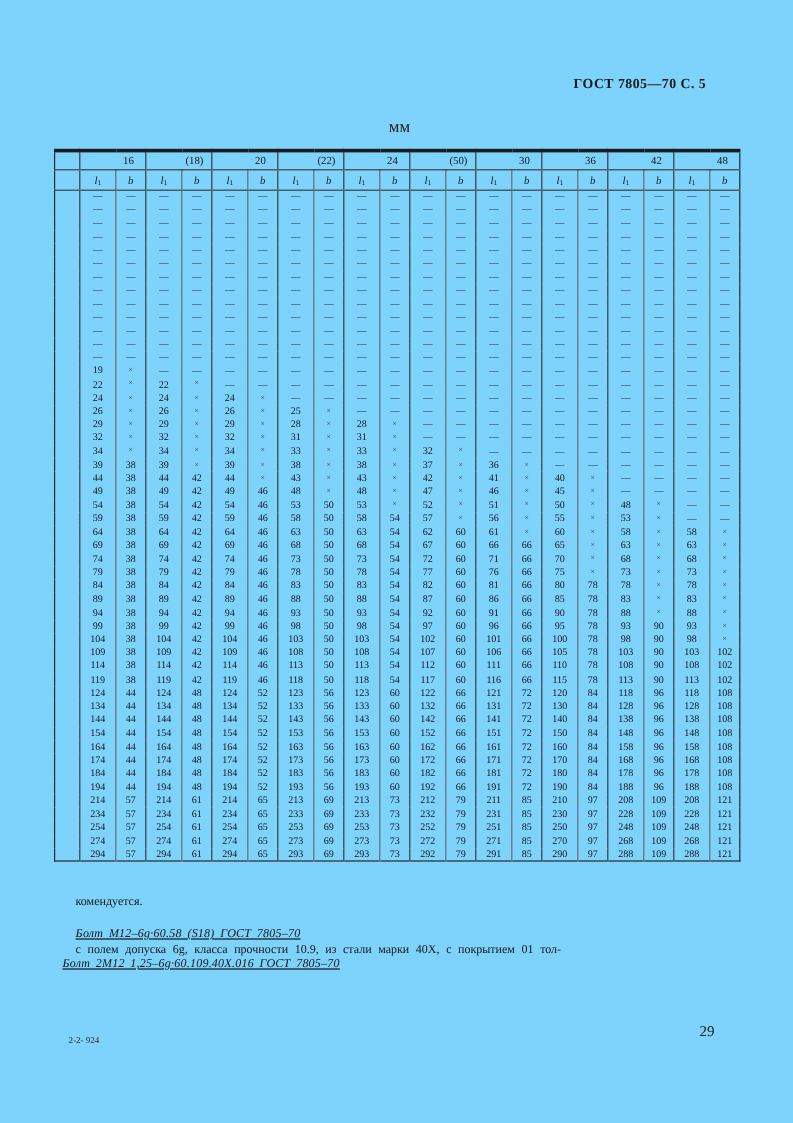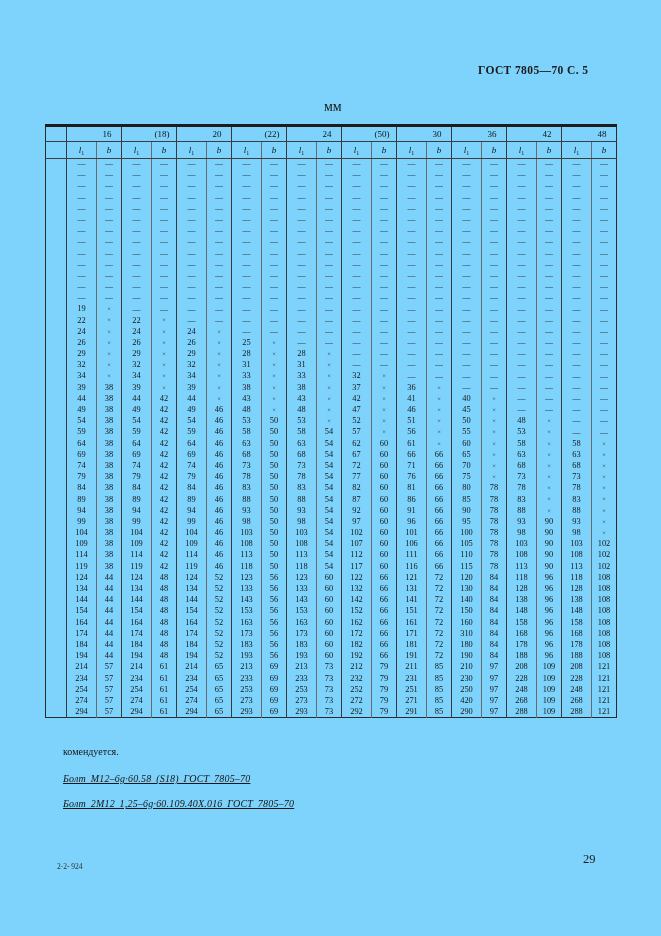--- a/index.html
+++ b/index.html
@@ -1098,21 +1098,21 @@
           <td class="gs num">174</td>
           <td class="num">52</td>
           <td class="gs num">173</td>
           <td class="num">56</td>
           <td class="gs num">173</td>
           <td class="num">60</td>
           <td class="gs num">172</td>
           <td class="num">66</td>
           <td class="gs num">171</td>
           <td class="num">72</td>
-          <td class="gs num">310</td>
+          <td class="gs num">170</td>
           <td class="num">84</td>
           <td class="gs num">168</td>
           <td class="num">96</td>
           <td class="gs num">168</td>
           <td class="num">108</td>
         </tr>
         <tr>
           <td class="strip"></td>
           <td class="gs num">184</td>
           <td class="num">44</td>
@@ -1236,21 +1236,21 @@
           <td class="gs num">274</td>
           <td class="num">65</td>
           <td class="gs num">273</td>
           <td class="num">69</td>
           <td class="gs num">273</td>
           <td class="num">73</td>
           <td class="gs num">272</td>
           <td class="num">79</td>
           <td class="gs num">271</td>
           <td class="num">85</td>
-          <td class="gs num">420</td>
+          <td class="gs num">270</td>
           <td class="num">97</td>
           <td class="gs num">268</td>
           <td class="num">109</td>
           <td class="gs num">268</td>
           <td class="num">121</td>
         </tr>
         <tr>
           <td class="strip"></td>
           <td class="gs num">294</td>
           <td class="num">57</td>
@@ -1271,17 +1271,18 @@
           <td class="gs num">288</td>
           <td class="num">109</td>
           <td class="gs num">288</td>
           <td class="num">121</td>
         </tr>
       </tbody>
     </table>
 
   <div class="ft" style="left:63px;top:746px;">комендуется.</div>
   <div class="ft it" style="left:63px;top:773px;">Болт М12–6g·60.58 (S18) ГОСТ 7805–70</div>
-  <div class="ft it" style="left:63px;top:798px;">Болт 2М12 1,25–6g·60.109.40Х.016 ГОСТ 7805–70</div>
+  <div class="ft just" style="left:63px;top:786px;">с полем допуска 6g, класса прочности 10.9, из стали марки 40Х, с покрытием 01 тол-</div>
+  <div class="ft it" style="left:52px;top:798px;">Болт 2М12 1,25–6g·60.109.40Х.016 ГОСТ 7805–70</div>
 
   <div class="printmark">2-2- 924</div>
   <div class="pagenum">29</div>
 </div>
 
 </body></html>

